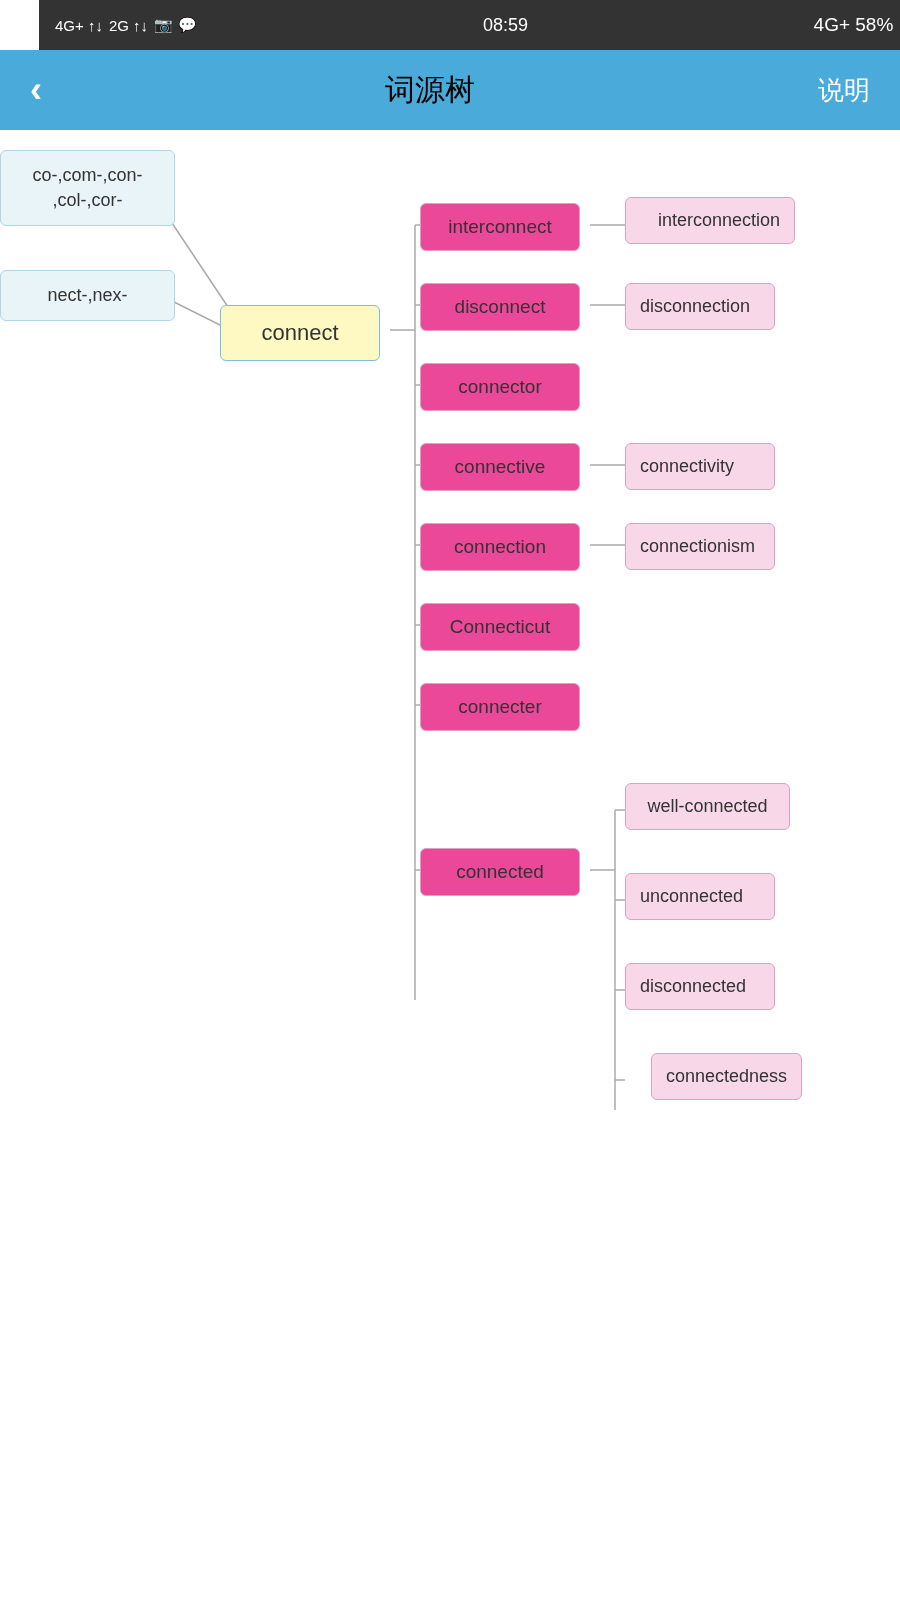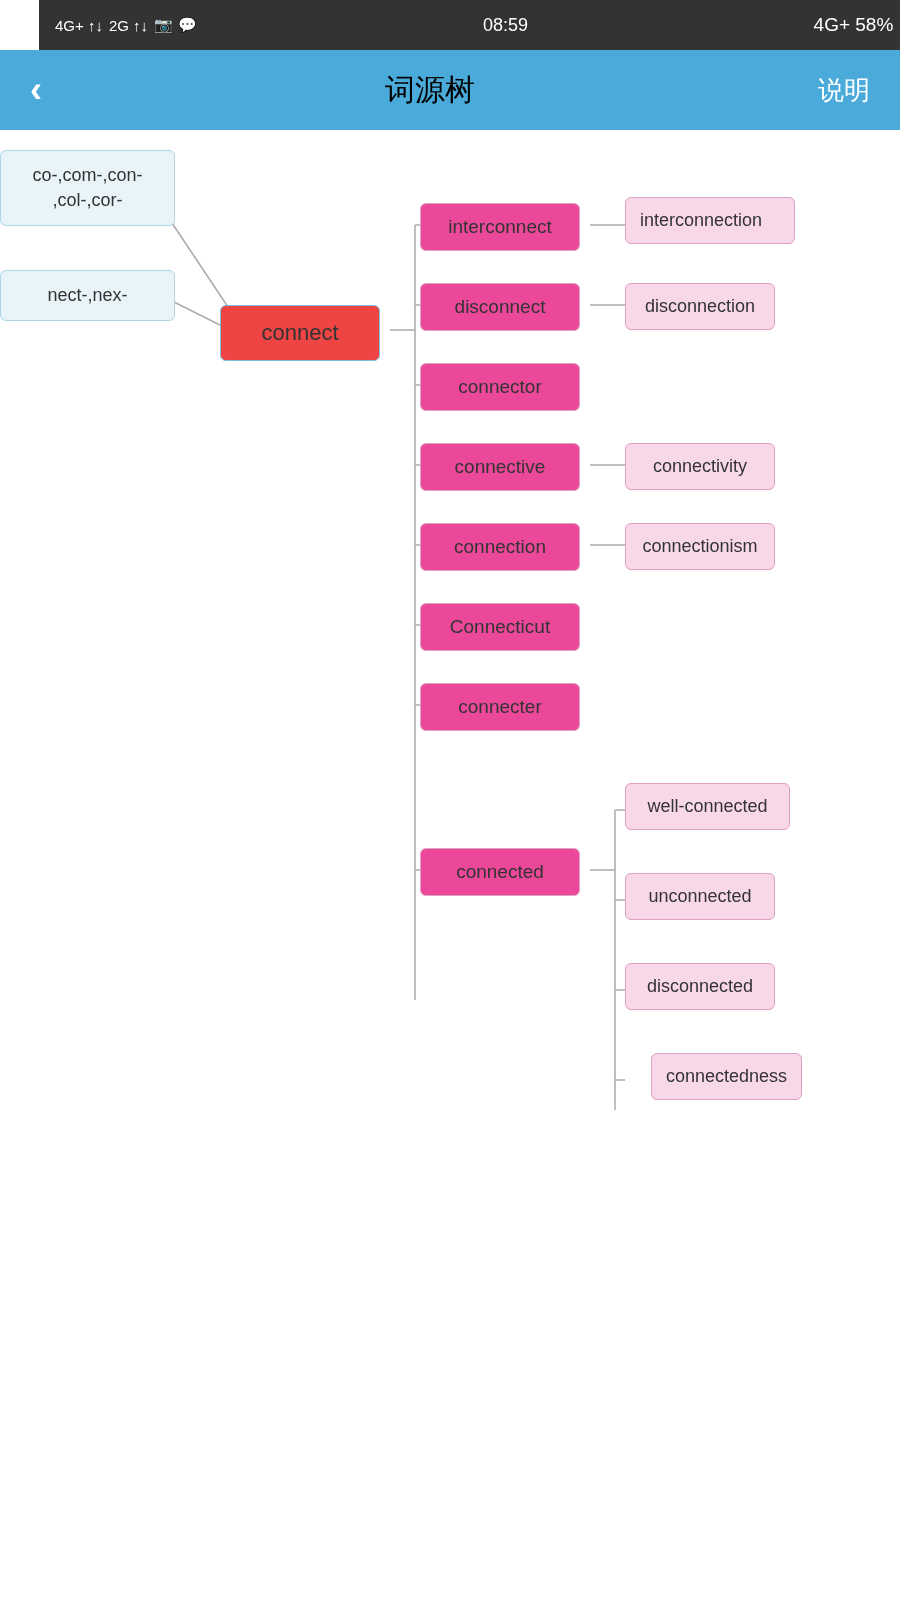--- a/index.html
+++ b/index.html
@@ -73,21 +73,21 @@
       border: 1.5px solid #b0d4e8;
       border-radius: 6px;
       padding: 12px 14px;
       font-size: 18px;
       color: #333;
       min-width: 130px;
       text-align: center;
       line-height: 1.4;
     }
     .node-root {
-      background: #ef4444;
+      background: #fef9c3;
       border: 1.5px solid #7bbedd;
       border-radius: 6px;
       padding: 14px 24px;
       font-size: 22px;
       color: #333;
       min-width: 160px;
       text-align: center;
       white-space: nowrap;
     }
     .node-l2 {
@@ -103,21 +103,21 @@
       margin: 5px 0;
     }
     .node-l3 {
       background: #f8d8e8;
       border: 1.5px solid #e0a0c0;
       border-radius: 6px;
       padding: 12px 14px;
       font-size: 18px;
       color: #333;
       min-width: 150px;
-      text-align: center;
+      text-align: left;
       margin: 5px 0;
       white-space: nowrap;
     }
 
     
     .tree-svg {
       position: absolute;
       top: 0;
       left: 0;
       pointer-events: none;
@@ -241,21 +241,21 @@
     <div class="abs-node node-l2" style="left:420px; top:448px;">
       <span>Connecticut</span>
     </div>
     <div class="abs-node node-l2" style="left:420px; top:528px;">
       <span>connecter</span>
     </div>
     <div class="abs-node node-l2" style="left:420px; top:693px;">
       <span>connected</span>
     </div>
 
-    <div class="abs-node node-l3" style="left:625px; top:42px; min-width:160px; white-space:normal; text-align:left; width:170px;">
+    <div class="abs-node node-l3" style="left:625px; top:42px; min-width:160px; white-space:normal; text-align:right; width:170px;">
       <span>interconnection</span>
     </div>
 
     <div class="abs-node node-l3" style="left:625px; top:128px;">
       <span>disconnection</span>
     </div>
 
     <div class="abs-node node-l3" style="left:625px; top:288px;">
       <span>connectivity</span>
     </div>

